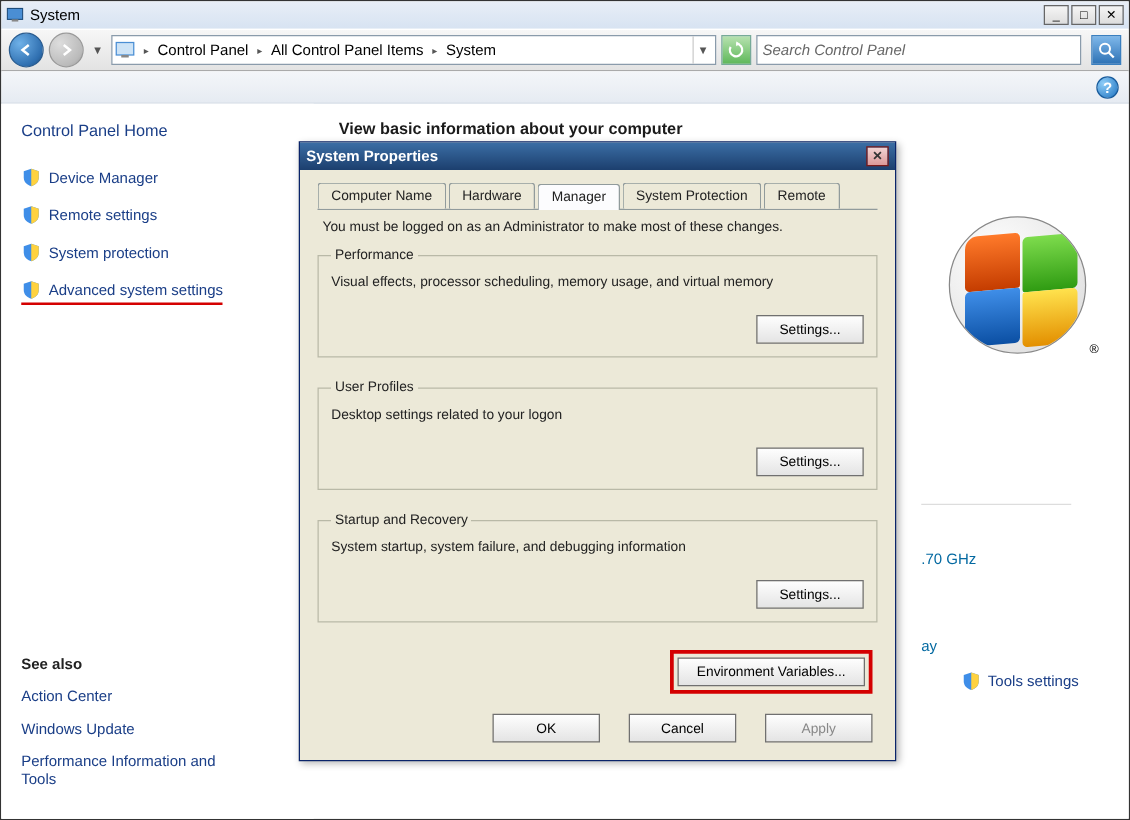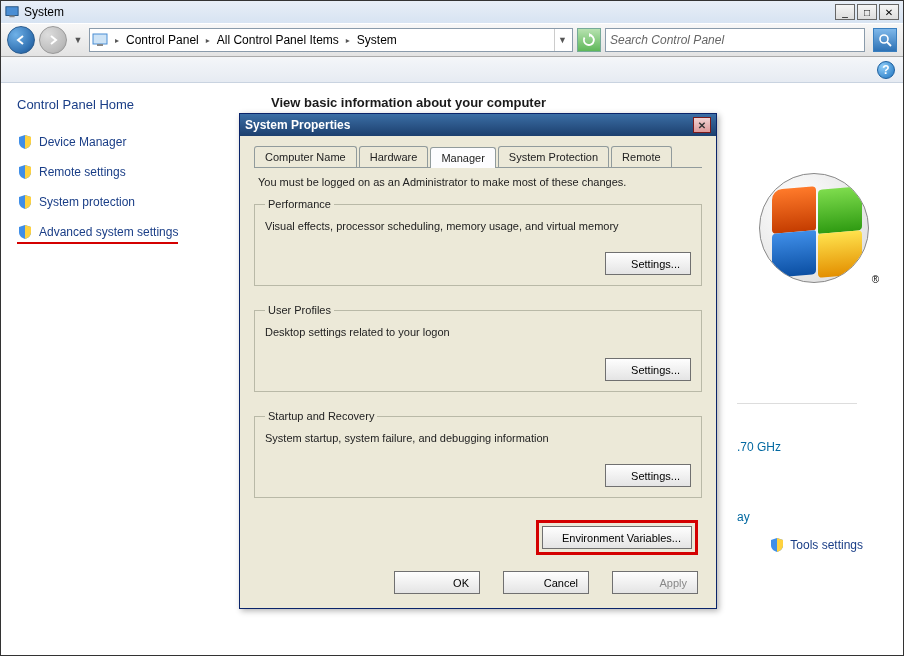--- a/index.html
+++ b/index.html
@@ -71,21 +71,21 @@
 .tabs { display:flex; border-bottom:1px solid #919b9c; margin-bottom:6px; }
 .tab { padding:4px 10px; border:1px solid #919b9c; border-bottom:none; background:#ece9d8; font-size:11px; position:relative; margin-right:2px; border-radius:3px 3px 0 0; }
 .tab.active { background:#fcfcfe; top:1px; z-index:2; }
 
 .admintxt { margin:8px 4px 10px 4px; }
 
 fieldset { border:1px solid #b9b9a7; padding:6px 10px 10px 10px; margin-bottom:18px; }
 legend { font-size:11px; padding:0 3px; }
 fieldset .desc { margin:4px 0 20px 0; }
 fieldset .btnrow { text-align:right; }
-.winbutton { min-width:86px; height:23px; border:1px solid #707070; background:linear-gradient(#fefefe,#e4e4e4); font-size:11px; padding:0 10px;text-align:right; }
+.winbutton { min-width:86px; height:23px; border:1px solid #707070; background:linear-gradient(#fefefe,#e4e4e4); font-size:11px; padding:0 10px; }
 .winbutton.disabled { color:#888; }
 
 .envrow { text-align:right; padding:4px 4px 10px 4px; }
 .envbox { border:3px solid #d40000; display:inline-block; padding:3px; }
 .dlgbuttons { display:flex; justify-content:flex-end; gap:23px; padding:6px 4px 2px 4px; }
 
 svg.shield { width:16px; height:16px; }
 </style>
 </head>
 <body>
@@ -181,20 +181,26 @@
       <span>System protection</span>
     </div>
     <div class="linkrow underlined">
       <svg class="shield" viewBox="0 0 16 16">
           <path d="M8 1 L14 3 V8 C14 12 11 14 8 15 C5 14 2 12 2 8 V3 Z" fill="#3f8ee8"></path>
           <path d="M8 1 L14 3 V8 C14 12 11 14 8 15 V1" fill="#ffd23f"></path>
         </svg>
       <span>Advanced system settings</span>
     </div>
 
+    <div class="seealso">
+      <h4>See also</h4>
+      <div class="link">Action Center</div>
+      <div class="link">Windows Update</div>
+      <div class="link" style="max-width:180px;">Performance Information and Tools</div>
+    </div>
   </div>
 
   <div class="main">
     <h3>View basic information about your computer</h3>
 
     <div class="winlogo">
       <div class="orb">
         <div class="q q1"></div>
           <div class="q q2"></div>
           <div class="q q3"></div>

